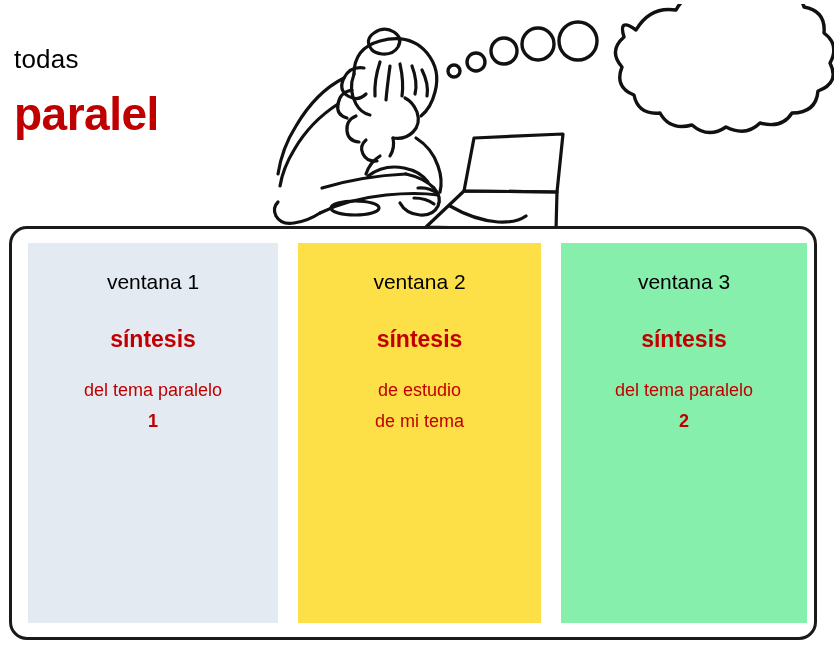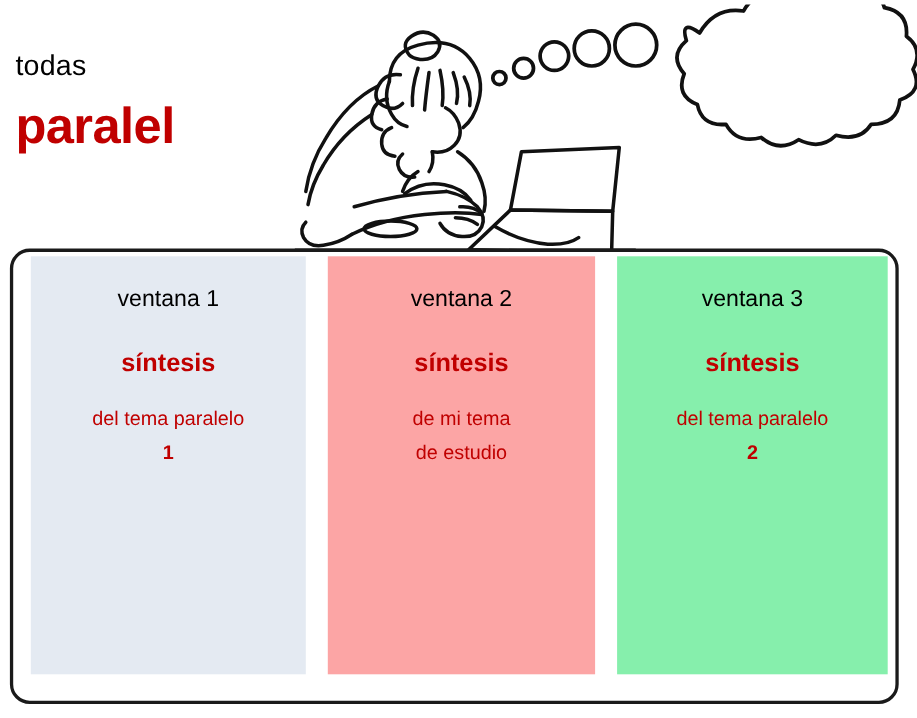--- a/index.html
+++ b/index.html
@@ -84,21 +84,21 @@
   #columns-row {
     position: absolute;
     left: 0;
     top: 0;
     right: 0;
     height: 100%;
   }
 
   .window-column {
     position: absolute;
-    top: 4px;
+    top: 14px;
     height: 380px;
     box-sizing: border-box;
     padding-top: 26px;
     text-align: center;
   }
   #window-col-0 { left: 16px;  width: 250px; background: #e4eaf2; }
   #window-col-1 { left: 286px; width: 243px; background: #d4f0f3; }
   #window-col-2 { left: 549px; width: 246px; background: #c9e8fb; }
 
   .window-label {
@@ -228,26 +228,26 @@
 
     <div class="window-column" id="window-col-0" style="background: rgb(228, 234, 242);">
       <div class="window-label">ventana 1</div>
       <div class="window-synthesis">síntesis</div>
       <div class="window-desc">
         <div>del tema paralelo</div>
         <div class="desc-strong">1</div>
       </div>
     </div>
 
-    <div class="window-column" id="window-col-1" style="background: #fca5a5;">
+    <div class="window-column" id="window-col-1" style="background: #fde047;">
       <div class="window-label">ventana 2</div>
       <div class="window-synthesis">síntesis</div>
       <div class="window-desc">
+        <div>de estudio</div>
         <div>de mi tema</div>
-        <div>de estudio</div>
       </div>
     </div>
 
     <div class="window-column" id="window-col-2" style="background: #86efac;">
       <div class="window-label">ventana 3</div>
       <div class="window-synthesis">síntesis</div>
       <div class="window-desc">
         <div>del tema paralelo</div>
         <div class="desc-strong">2</div>
       </div>

